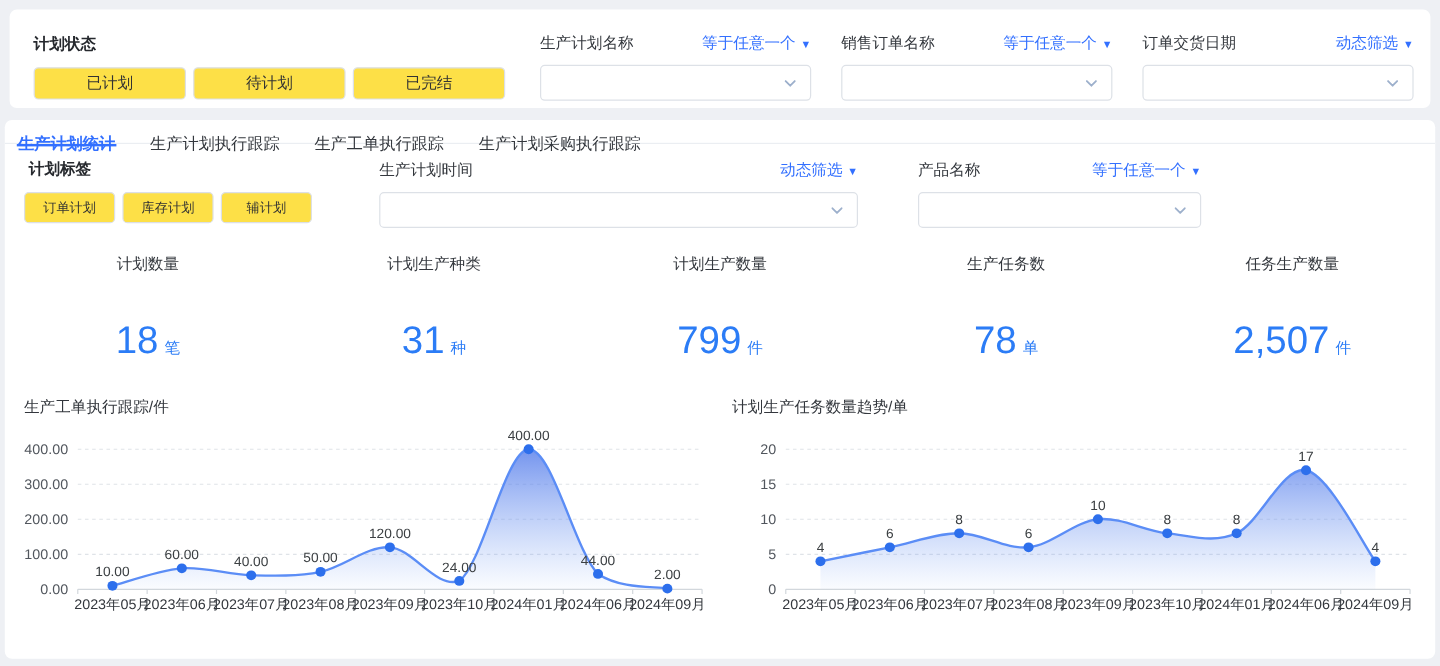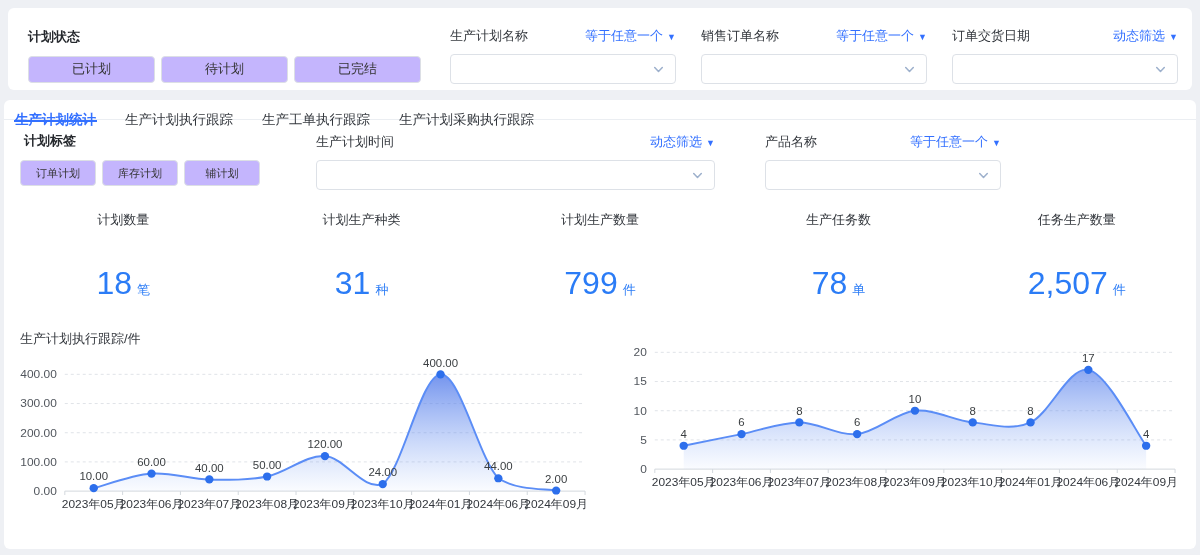--- a/index.html
+++ b/index.html
@@ -5,21 +5,21 @@
   * { margin:0; padding:0; box-sizing:border-box; }
   html,body { width:1200px; height:555px; overflow:hidden; }
   body { background:#eef0f4; font-family:"Liberation Sans","DejaVu Sans",sans-serif; color:#333; }
 
   .card { background:#fff; border-radius:6px; position:absolute;align-items:center; }
   .top-card { left:8px; right:8px; top:8px; height:82px; padding:13px 14px 0 20px; display:flex; }
   .main-card { left:4px; right:4px; top:100px; bottom:6px; overflow:hidden; }
 
   .flabel { font-size:13px; font-weight:bold; color:#26292e; line-height:16px; }
   .btn-row { display:flex; gap:6px; margin-top:11px; }
-  .opt-btn { height:27px; background:#c4b5fd; border:1px solid #dcdfe5; border-radius:4px;
+  .opt-btn { height:27px; background:#fde047; border:1px solid #dcdfe5; border-radius:4px;
              font-size:13px; color:#333; display:flex; align-items:center; justify-content:center;
              cursor:pointer; }
   .top-card .opt-btn { width:127px; }
   .sub-filter .opt-btn { width:76px; height:26px; font-size:11px; }
 
   .fields { display:flex; gap:25px; margin-left:29px; flex:1; }
   .field { display:flex; flex-direction:column; }
   .field-head { display:flex; justify-content:space-between; align-items:center; }
   .field-label { font-size:13px; color:#33373d; font-weight:500; }
   .op-link { font-size:13px; color:#3370ff; cursor:pointer; display:flex; align-items:center; gap:4px; }
@@ -181,21 +181,21 @@
           <div class="stat-value"><span class="stat-num">78</span><span class="stat-unit">单</span></div>
         </div>
         <div class="stat">
           <div class="stat-label">任务生产数量</div>
           <div class="stat-value"><span class="stat-num">2,507</span><span class="stat-unit">件</span></div>
         </div>
       </div>
 
     <div class="charts" id="charts">
         <div class="chart">
-          <div class="chart-title">生产计划执行跟踪/件</div>
+          <div class="chart-title">生产工单执行跟踪/件</div>
           <svg viewBox="0 0 592 185" preserveAspectRatio="none">
             <defs>
               <linearGradient id="areaGrad0" gradientUnits="userSpaceOnUse" x1="0" y1="24" x2="0" y2="144">
                 <stop offset="0" stop-color="rgba(77,118,233,0.78)"></stop>
                 <stop offset="1" stop-color="rgba(130,168,245,0.04)"></stop>
               </linearGradient>
             </defs>
             <line x1="55" x2="577" y1="144" y2="144" stroke="#d2d7dc" stroke-dasharray="" stroke-width="1"></line>
             <text x="47" y="148" text-anchor="end" font-size="12" fill="#51565d">0.00</text>
             <line x1="55" x2="577" y1="114" y2="114" stroke="#dfe3e8" stroke-dasharray="3 3" stroke-width="1"></line>
@@ -241,20 +241,21 @@
             <text x="432" y="161" text-anchor="middle" font-size="12" fill="#33373d">2024年01月</text>
             <circle cx="490" cy="130.8" r="4.2" fill="#2d6fec"></circle>
             <text x="490" y="122.80000000000001" text-anchor="middle" font-size="11.5" fill="#3c4043">44.00</text>
             <text x="490" y="161" text-anchor="middle" font-size="12" fill="#33373d">2024年06月</text>
             <circle cx="548" cy="143.4" r="4.2" fill="#2d6fec"></circle>
             <text x="548" y="135.4" text-anchor="middle" font-size="11.5" fill="#3c4043">2.00</text>
             <text x="548" y="161" text-anchor="middle" font-size="12" fill="#33373d">2024年09月</text>
           </svg>
         </div>
         <div class="chart">
+          <div class="chart-title">计划生产任务数量趋势/单</div>
           <svg viewBox="0 0 592 185" preserveAspectRatio="none">
             <defs>
               <linearGradient id="areaGrad1" gradientUnits="userSpaceOnUse" x1="0" y1="24" x2="0" y2="144">
                 <stop offset="0" stop-color="rgba(77,118,233,0.78)"></stop>
                 <stop offset="1" stop-color="rgba(130,168,245,0.04)"></stop>
               </linearGradient>
             </defs>
             <line x1="55" x2="577" y1="144" y2="144" stroke="#d2d7dc" stroke-dasharray="" stroke-width="1"></line>
             <text x="47" y="148" text-anchor="end" font-size="12" fill="#51565d">0</text>
             <line x1="55" x2="577" y1="114" y2="114" stroke="#dfe3e8" stroke-dasharray="3 3" stroke-width="1"></line>

